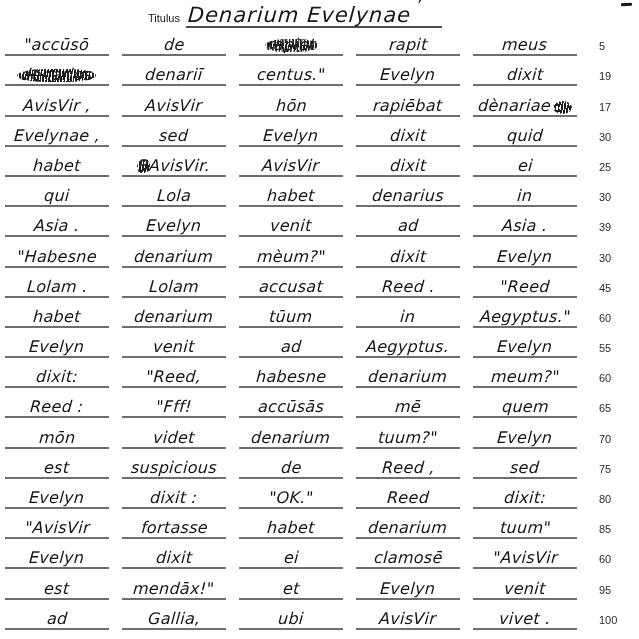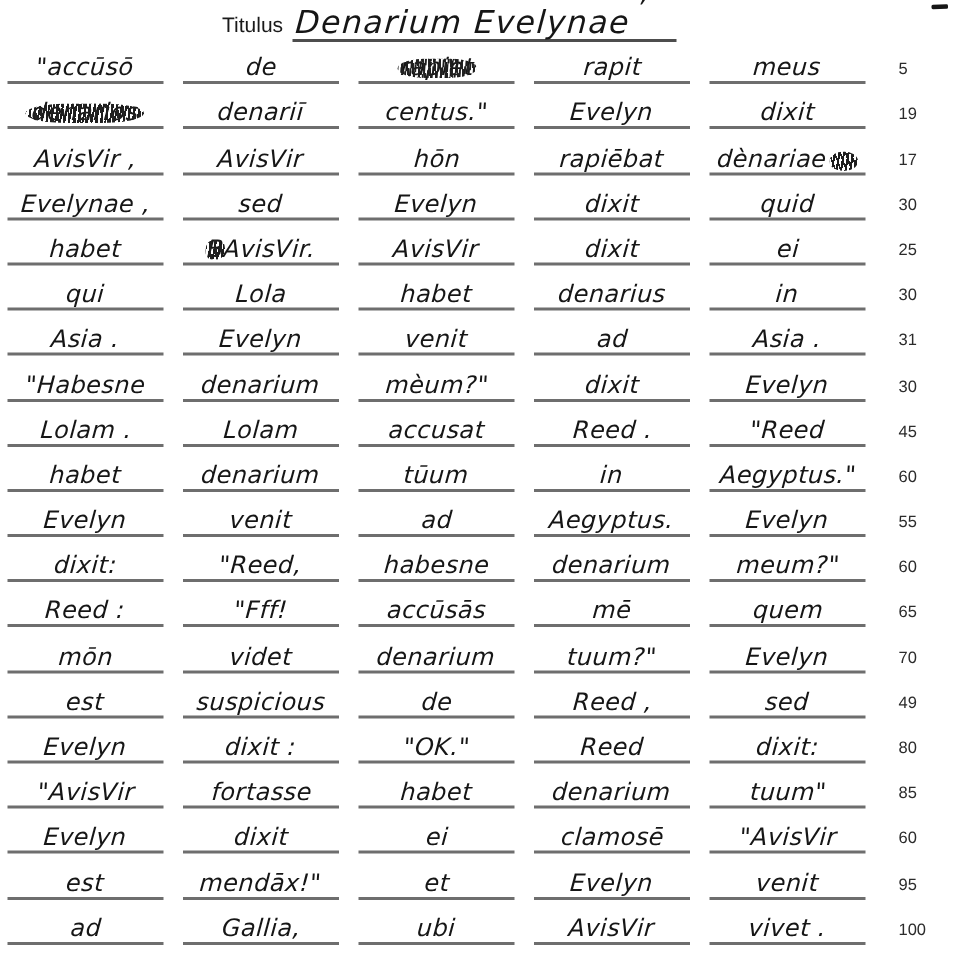--- a/index.html
+++ b/index.html
@@ -9,21 +9,21 @@
     color:var(--ink,#161616);font-family:"DejaVu Sans",sans-serif;
   }
   .corner-mark{
     position:absolute;top:3px;right:7px;width:11px;height:3px;
     background:var(--ink,#161616);border-radius:1px;transform:rotate(-2deg);
   }
   .titlebar{
     position:absolute;top:4px;left:148px;display:flex;align-items:flex-end;
   }
   .title-label{
-    font-family:"Liberation Sans",sans-serif;font-size:14px;color:#1a1a1a;
+    font-family:"Liberation Sans",sans-serif;font-size:11px;color:#1a1a1a;
     padding:0 6px 4px 0;font-style:normal;text-align:center;
   }
   .title-line{
     border-bottom:2px solid #4d4d4d;min-width:250px;padding:0 4px 0 2px;
     display:flex;align-items:flex-end;white-space:nowrap;
   }
   .title-value{
     font-style:italic;font-size:21px;letter-spacing:1px;line-height:1.05;
     transform:skewX(-4deg);
   }
@@ -201,21 +201,21 @@
         </div>
         <div class="blank">
           <span class="word">venit</span>
         </div>
         <div class="blank">
           <span class="word">ad</span>
         </div>
         <div class="blank">
           <span class="word">Asia .</span>
         </div>
-        <span class="num">31</span>
+        <span class="num">39</span>
       </div>
       <div class="row">
         <div class="blank">
           <span class="word">"Habesne</span>
         </div>
         <div class="blank">
           <span class="word">denarium</span>
         </div>
         <div class="blank">
           <span class="word">mèum?"</span>
@@ -345,21 +345,21 @@
         </div>
         <div class="blank">
           <span class="word">de</span>
         </div>
         <div class="blank">
           <span class="word">Reed ,</span>
         </div>
         <div class="blank">
           <span class="word">sed</span>
         </div>
-        <span class="num">49</span>
+        <span class="num">75</span>
       </div>
       <div class="row">
         <div class="blank">
           <span class="word">Evelyn</span>
         </div>
         <div class="blank">
           <span class="word">dixit :</span>
         </div>
         <div class="blank">
           <span class="word">"OK."</span>

